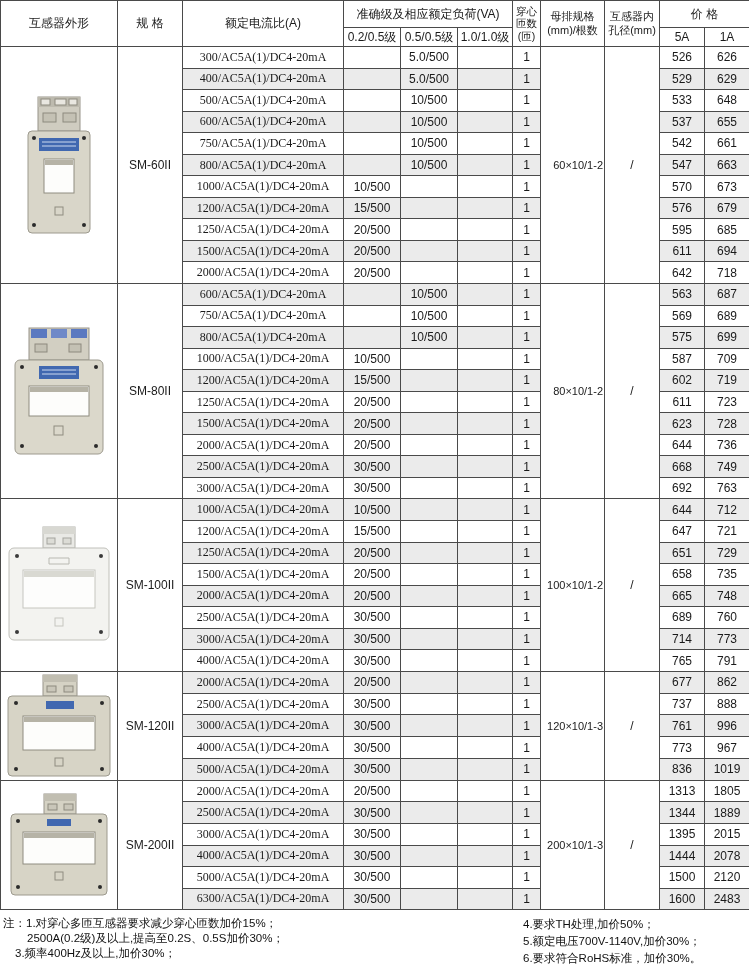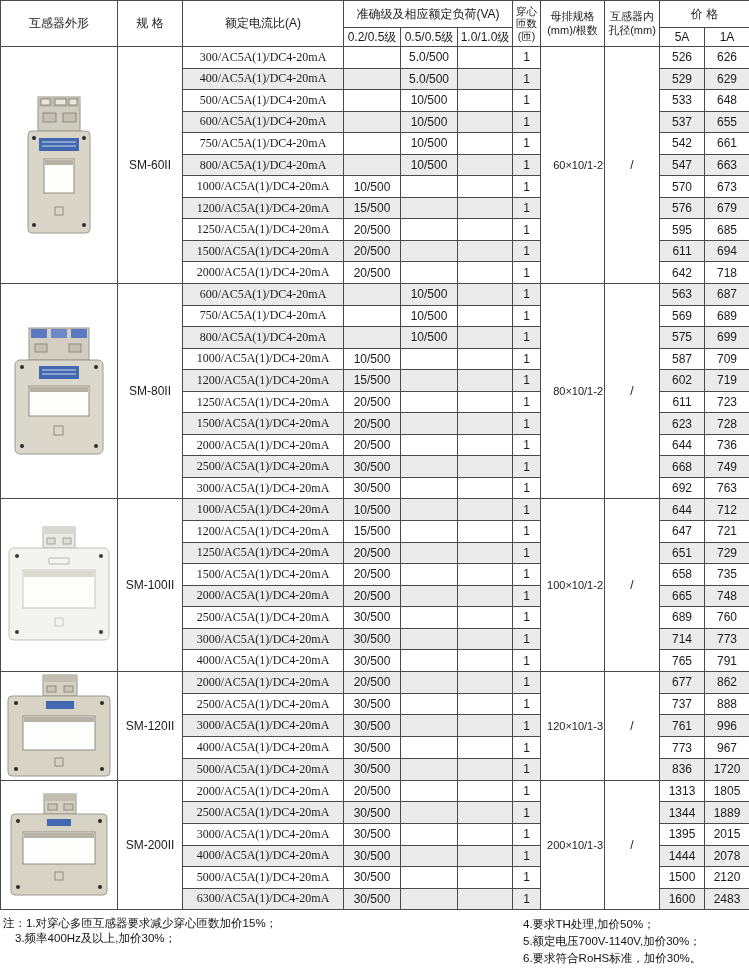--- a/index.html
+++ b/index.html
@@ -473,21 +473,21 @@
         <td class="price-cell">773</td>
         <td class="price-cell">967</td>
       </tr>
       <tr class="alt">
         <td class="ratio-cell">5000/AC5A(1)/DC4-20mA</td>
         <td class="acc-cell">30/500</td>
         <td class="acc-cell"></td>
         <td class="acc-cell"></td>
         <td class="turns-cell">1</td>
         <td class="price-cell">836</td>
-        <td class="price-cell">1720</td>
+        <td class="price-cell">1019</td>
       </tr>
       <tr>
         <td class="photo-cell merged" rowspan="6">
   <svg width="100" height="104" viewBox="0 0 100 104">
     <rect x="35" y="1" width="32" height="20" fill="#d5d2c4" stroke="#97948a"></rect>
     <rect x="35" y="1" width="32" height="7" fill="#c1beb1"></rect>
     <rect x="39" y="11" width="9" height="6" fill="#c9c6b9" stroke="#8d8a7f"></rect>
     <rect x="55" y="11" width="9" height="6" fill="#c9c6b9" stroke="#8d8a7f"></rect>
     <rect x="2" y="21" width="96" height="81" rx="4" fill="#d7d4c6" stroke="#9d9a8e"></rect>
     <rect x="38" y="26" width="24" height="7" fill="#4168b0"></rect>
@@ -555,20 +555,21 @@
         <td class="turns-cell">1</td>
         <td class="price-cell">1600</td>
         <td class="price-cell">2483</td>
       </tr>
     </tbody>
 </table>
 
 <div class="notes">
   <div class="notes-left">
     <div class="note-line">注：1.对穿心多匝互感器要求减少穿心匝数加价15%；</div>
+    <div class="note-line ind2">2500A(0.2级)及以上,提高至0.2S、0.5S加价30%；</div>
     <div class="note-line ind1">3.频率400Hz及以上,加价30%；</div>
   </div>
   <div class="notes-right">
     <div class="note-line">4.要求TH处理,加价50%；</div>
     <div class="note-line">5.额定电压700V-1140V,加价30%；</div>
     <div class="note-line">6.要求符合RoHS标准，加价30%。</div>
   </div>
 </div>
 
 </body></html>

